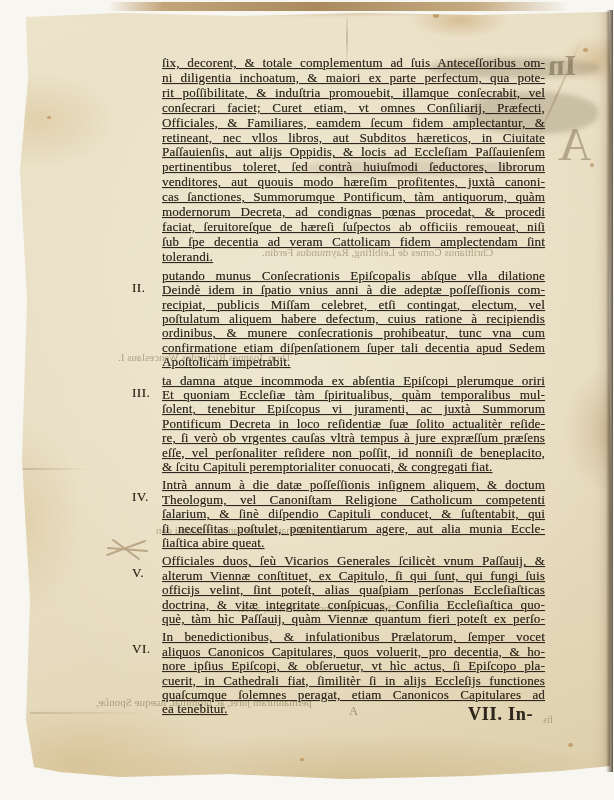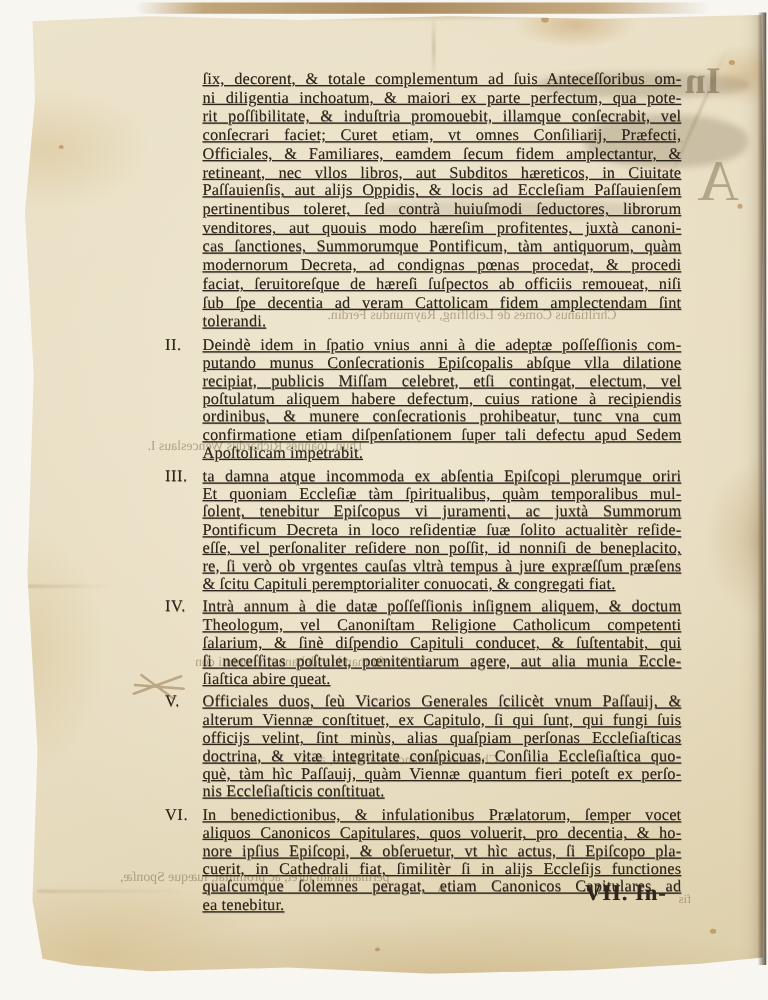--- a/index.html
+++ b/index.html
@@ -56,21 +56,21 @@
   .dot{position:absolute;border-radius:50%;background:#a66c2e;opacity:.5;}
 
   
   .smudge{position:absolute;background:rgba(92,78,48,.22);filter:blur(2.5px);border-radius:45%;}
 
   
   .text-col{position:absolute;left:162px;top:56px;width:383px;color:#2e261c;}
   .section{position:relative;margin-top:4px;font-size:13px;line-height:14.4px;
     letter-spacing:.15px;text-shadow:.2px .2px .3px rgba(46,38,28,.5);text-decoration:underline;}
   .section.first{margin-top:0;line-height:14.9px;}
-  .sec-num{position:absolute;left:-30px;top:0;width:27px;letter-spacing:.5px;}
+  .sec-num{position:absolute;left:-30px;top:12px;width:27px;letter-spacing:.5px;}
   .line{text-align:justify;text-align-last:justify;white-space:normal;}
   .line.last{text-align-last:left;}
 
   .signature{position:absolute;left:349px;top:704px;font-size:12.5px;color:#5d5438;opacity:.55;}
   .catchword{position:absolute;left:468px;top:704px;font-size:18px;font-weight:bold;
     letter-spacing:.8px;color:#2e261c;text-shadow:.2px .2px .3px rgba(46,38,28,.5);}
 
   
   .bleed{position:absolute;color:rgba(118,102,66,.5);filter:blur(.4px);white-space:nowrap;}
   .bleed .mir{display:inline-block;transform:scaleX(-1);}
@@ -141,63 +141,62 @@
             <div class="line">modernorum Decreta, ad condignas pœnas procedat, &amp; procedi</div>
             <div class="line">faciat, ſeruitoreſque de hæreſi ſuſpectos ab officiis remoueat, niſi</div>
             <div class="line">ſub ſpe decentia ad veram Cattolicam fidem amplectendam ſint</div>
             <div class="line last">tolerandi.</div>
           </div>
   </div>
 
   <div class="section">
     <span class="sec-num">II.</span>
     <div class="sec-lines">
+            <div class="line">putando munus Conſecrationis Epiſcopalis abſque vlla dilatione</div>
             <div class="line">Deindè idem in ſpatio vnius anni à die adeptæ poſſeſſionis com-</div>
-            <div class="line">putando munus Conſecrationis Epiſcopalis abſque vlla dilatione</div>
             <div class="line">recipiat, publicis Miſſam celebret, etſi contingat, electum, vel</div>
             <div class="line">poſtulatum aliquem habere defectum, cuius ratione à recipiendis</div>
             <div class="line">ordinibus, &amp; munere conſecrationis prohibeatur, tunc vna cum</div>
-            <div class="line">confirmatione etiam diſpenſationem ſuper tali defectu apud Sedem</div>
+            <div class="line">confirmatione etiam diſpenſationem ſuper tali decentia apud Sedem</div>
             <div class="line last">Apoſtolicam impetrabit.</div>
           </div>
   </div>
 
   <div class="section">
     <span class="sec-num">III.</span>
     <div class="sec-lines">
             <div class="line">ta damna atque incommoda ex abſentia Epiſcopi plerumque oriri</div>
             <div class="line">Et quoniam Eccleſiæ tàm ſpiritualibus, quàm temporalibus mul-</div>
             <div class="line">ſolent, tenebitur Epiſcopus vi juramenti, ac juxtà Summorum</div>
             <div class="line">Pontificum Decreta in loco reſidentiæ ſuæ ſolito actualitèr reſide-</div>
+            <div class="line">re, ſi verò ob vrgentes cauſas vltrà tempus à jure expræſſum præſens</div>
             <div class="line">eſſe, vel perſonaliter reſidere non poſſit, id nonniſi de beneplacito,</div>
-            <div class="line">re, ſi verò ob vrgentes cauſas vltrà tempus à jure expræſſum præſens</div>
             <div class="line last">&amp; ſcitu Capituli peremptorialiter conuocati, &amp; congregati fiat.</div>
           </div>
   </div>
 
   <div class="section">
     <span class="sec-num">IV.</span>
     <div class="sec-lines">
             <div class="line">Intrà annum à die datæ poſſeſſionis inſignem aliquem, &amp; doctum</div>
             <div class="line">Theologum, vel Canoniſtam Religione Catholicum competenti</div>
             <div class="line">ſalarium, &amp; ſinè diſpendio Capituli conducet, &amp; ſuſtentabit, qui</div>
             <div class="line">ſi neceſſitas poſtulet, pœnitentiarum agere, aut alia munia Eccle-</div>
             <div class="line last">ſiaſtica abire queat.</div>
           </div>
   </div>
 
   <div class="section">
     <span class="sec-num">V.</span>
     <div class="sec-lines">
             <div class="line">Officiales duos, ſeù Vicarios Generales ſcilicèt vnum Paſſauij, &amp;</div>
             <div class="line">alterum Viennæ conſtituet, ex Capitulo, ſi qui ſunt, qui fungi ſuis</div>
-            <div class="line">officijs velint, ſint minùs, alias quaſpiam perſonas Eccleſiaſticas</div>
+            <div class="line">officijs velint, ſint poteſt, alias quaſpiam perſonas Eccleſiaſticas</div>
             <div class="line">doctrina, &amp; vitæ integritate conſpicuas, Conſilia Eccleſiaſtica quo-</div>
             <div class="line">què, tàm hìc Paſſauij, quàm Viennæ quantum fieri poteſt ex perſo-</div>
-            <div class="line last">nis Eccleſiaſticis conſtituat.</div>
           </div>
   </div>
 
   <div class="section">
     <span class="sec-num">VI.</span>
     <div class="sec-lines">
             <div class="line">In benedictionibus, &amp; infulationibus Prælatorum, ſemper vocet</div>
             <div class="line">aliquos Canonicos Capitulares, quos voluerit, pro decentia, &amp; ho-</div>
             <div class="line">nore ipſius Epiſcopi, &amp; obſeruetur, vt hìc actus, ſi Epiſcopo pla-</div>
             <div class="line">cuerit, in Cathedrali fiat, ſimilitèr ſi in alijs Eccleſijs functiones</div>

